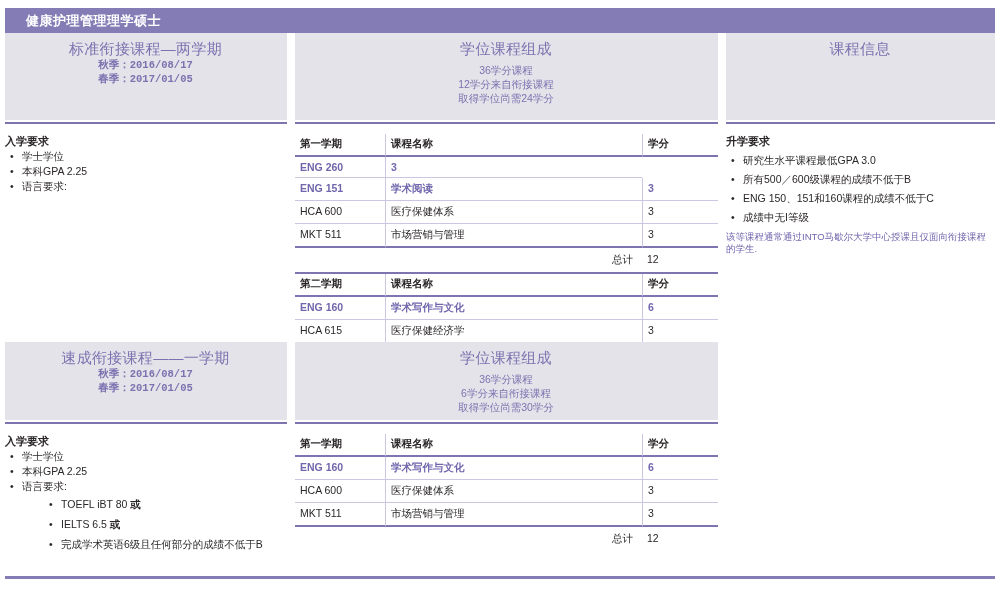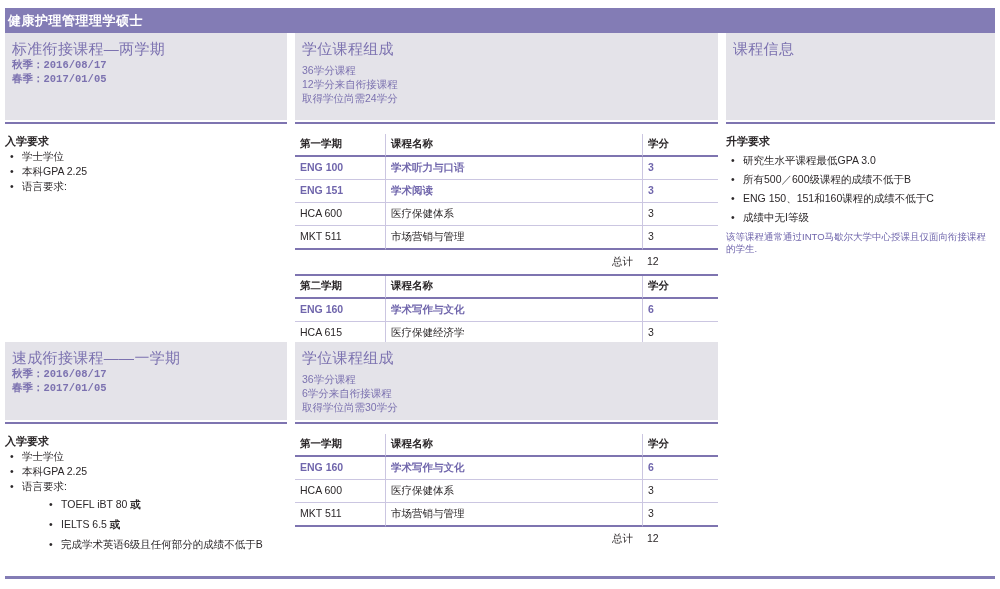--- a/index.html
+++ b/index.html
@@ -4,28 +4,28 @@
 <style>
   :root{
     --accent:#837CB5; --panel-bg:#E4E3E9; --purple-text:#7C72B0; --highlight:#7066AC;
     --line-dark:#7E74B0; --line-light:#CBC6E1; --text:#2B2729;
   }
   *{margin:0;padding:0;box-sizing:border-box;}
   body{background:#fff;font-family:"Liberation Sans","DejaVu Sans",sans-serif;color:var(--text);}
   .page{position:relative;width:1000px;height:589px;background:#fff;overflow:hidden;}
 
   .titlebar{position:absolute;top:8px;left:5px;width:990px;height:25px;background:var(--accent);
-    color:#fff;font-size:13px;font-weight:bold;line-height:25px;padding-left:3px;letter-spacing:.5px;}
+    color:#fff;font-size:13px;font-weight:bold;line-height:25px;padding-left:21px;letter-spacing:.5px;}
 
   .grid{position:absolute;left:5px;width:990px;display:grid;
     grid-template-columns:282px 423px 269px;column-gap:8px;row-gap:2px;}
   .s1{top:33px;grid-template-rows:87px auto;}
   .s2{top:342px;grid-template-rows:78px auto;}
 
-  .panel{background:var(--panel-bg);padding:7px 8px 0 7px;color:var(--purple-text);}
+  .panel{background:var(--panel-bg);padding:7px 8px 0 7px;color:var(--purple-text);text-align:center;}
   .panel-h{font-size:15px;line-height:18px;letter-spacing:.3px;}
   .panel-sub{font-size:10.5px;font-weight:bold;line-height:14px;font-family:Liberation Mono, monospace;}
   .panel-lines{margin-top:5px;font-size:10.5px;line-height:14px;}
 
   .cblock{border-top:2px solid var(--line-dark);padding-top:10px;}
   .bh{font-size:11px;font-weight:bold;line-height:15px;}
 
   ul.blt{list-style:none;font-size:10.5px;}
   ul.blt>li{position:relative;padding-left:17px;line-height:15px;}
   ul.blt>li::before{content:"•";position:absolute;left:5px;}
@@ -94,22 +94,21 @@
     </div>
 
     <div class="cblock">
       <div class="tbl">
         <div class="trow thead">
           <div class="c1">第一学期</div>
           <div class="c2">课程名称</div>
           <div class="c3">学分</div>
         </div>
         <div class="trow data hl">
-          <div class="c1">ENG 100</div>
-          <div class="c2">学术听力与口语</div>
+          <div class="c1">ENG 260</div>
           <div class="c3">3</div>
         </div>
         <div class="trow data hl">
           <div class="c1">ENG 151</div>
           <div class="c2">学术阅读</div>
           <div class="c3">3</div>
         </div>
         <div class="trow data">
           <div class="c1">HCA 600</div>
           <div class="c2">医疗保健体系</div>

